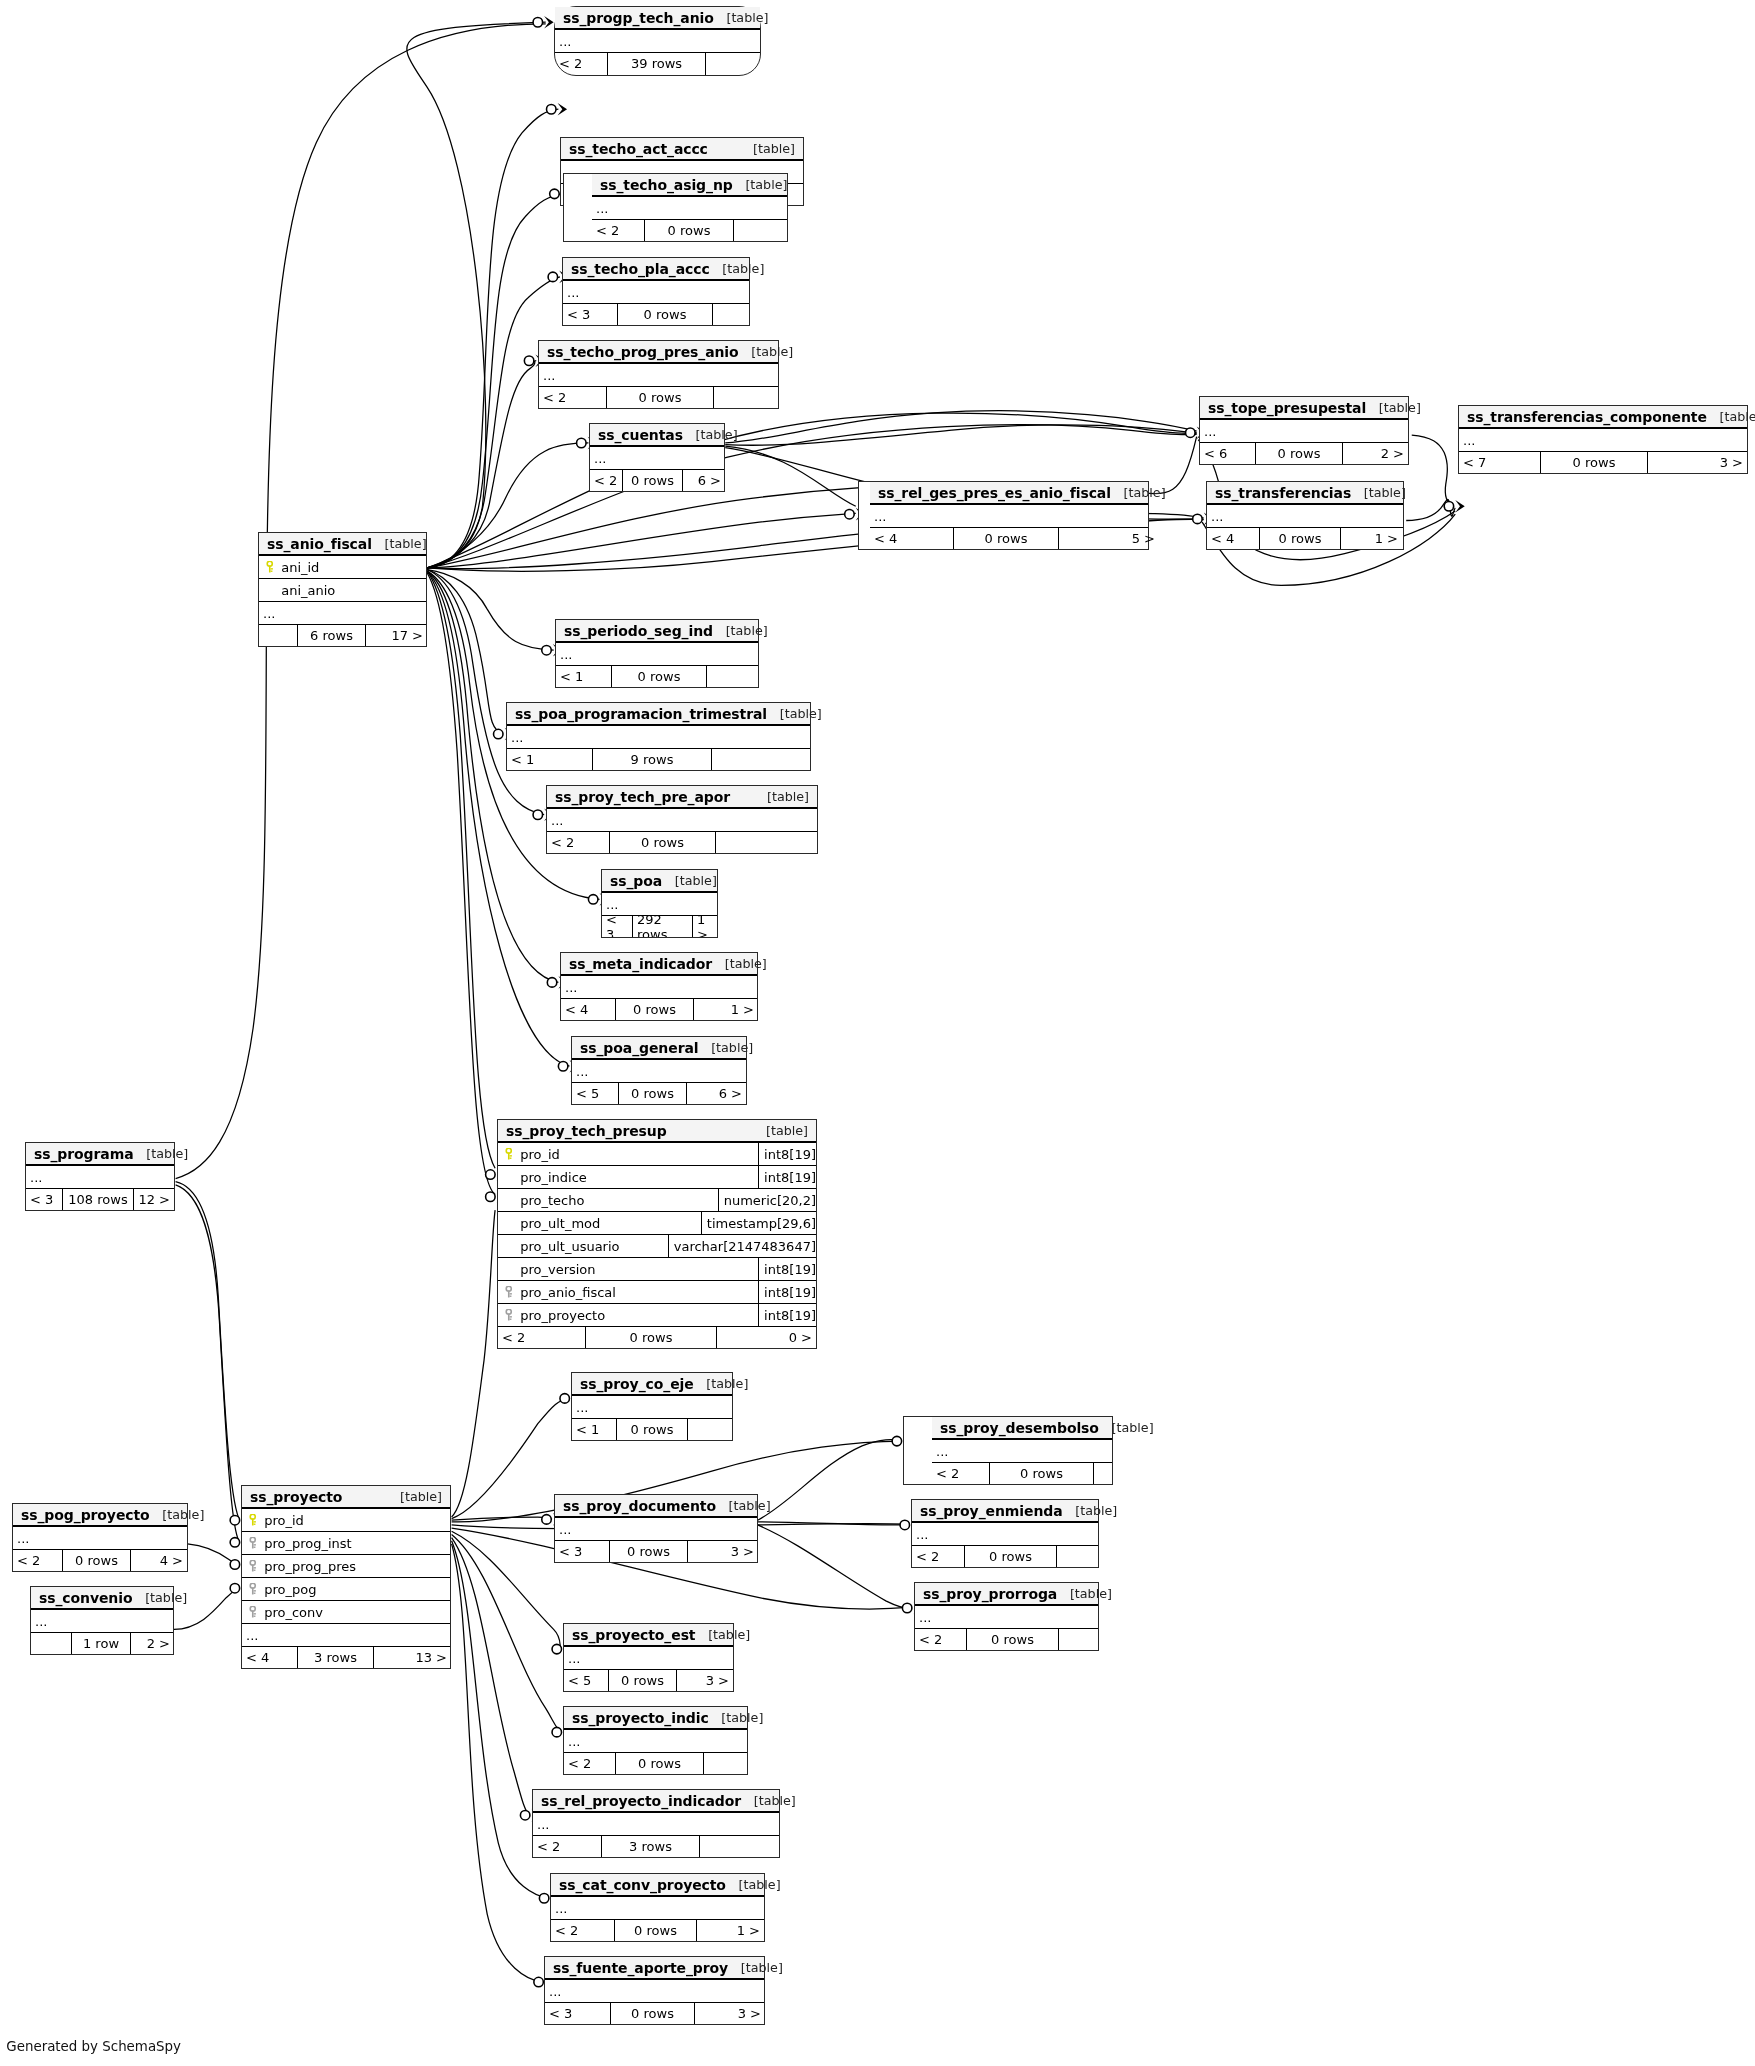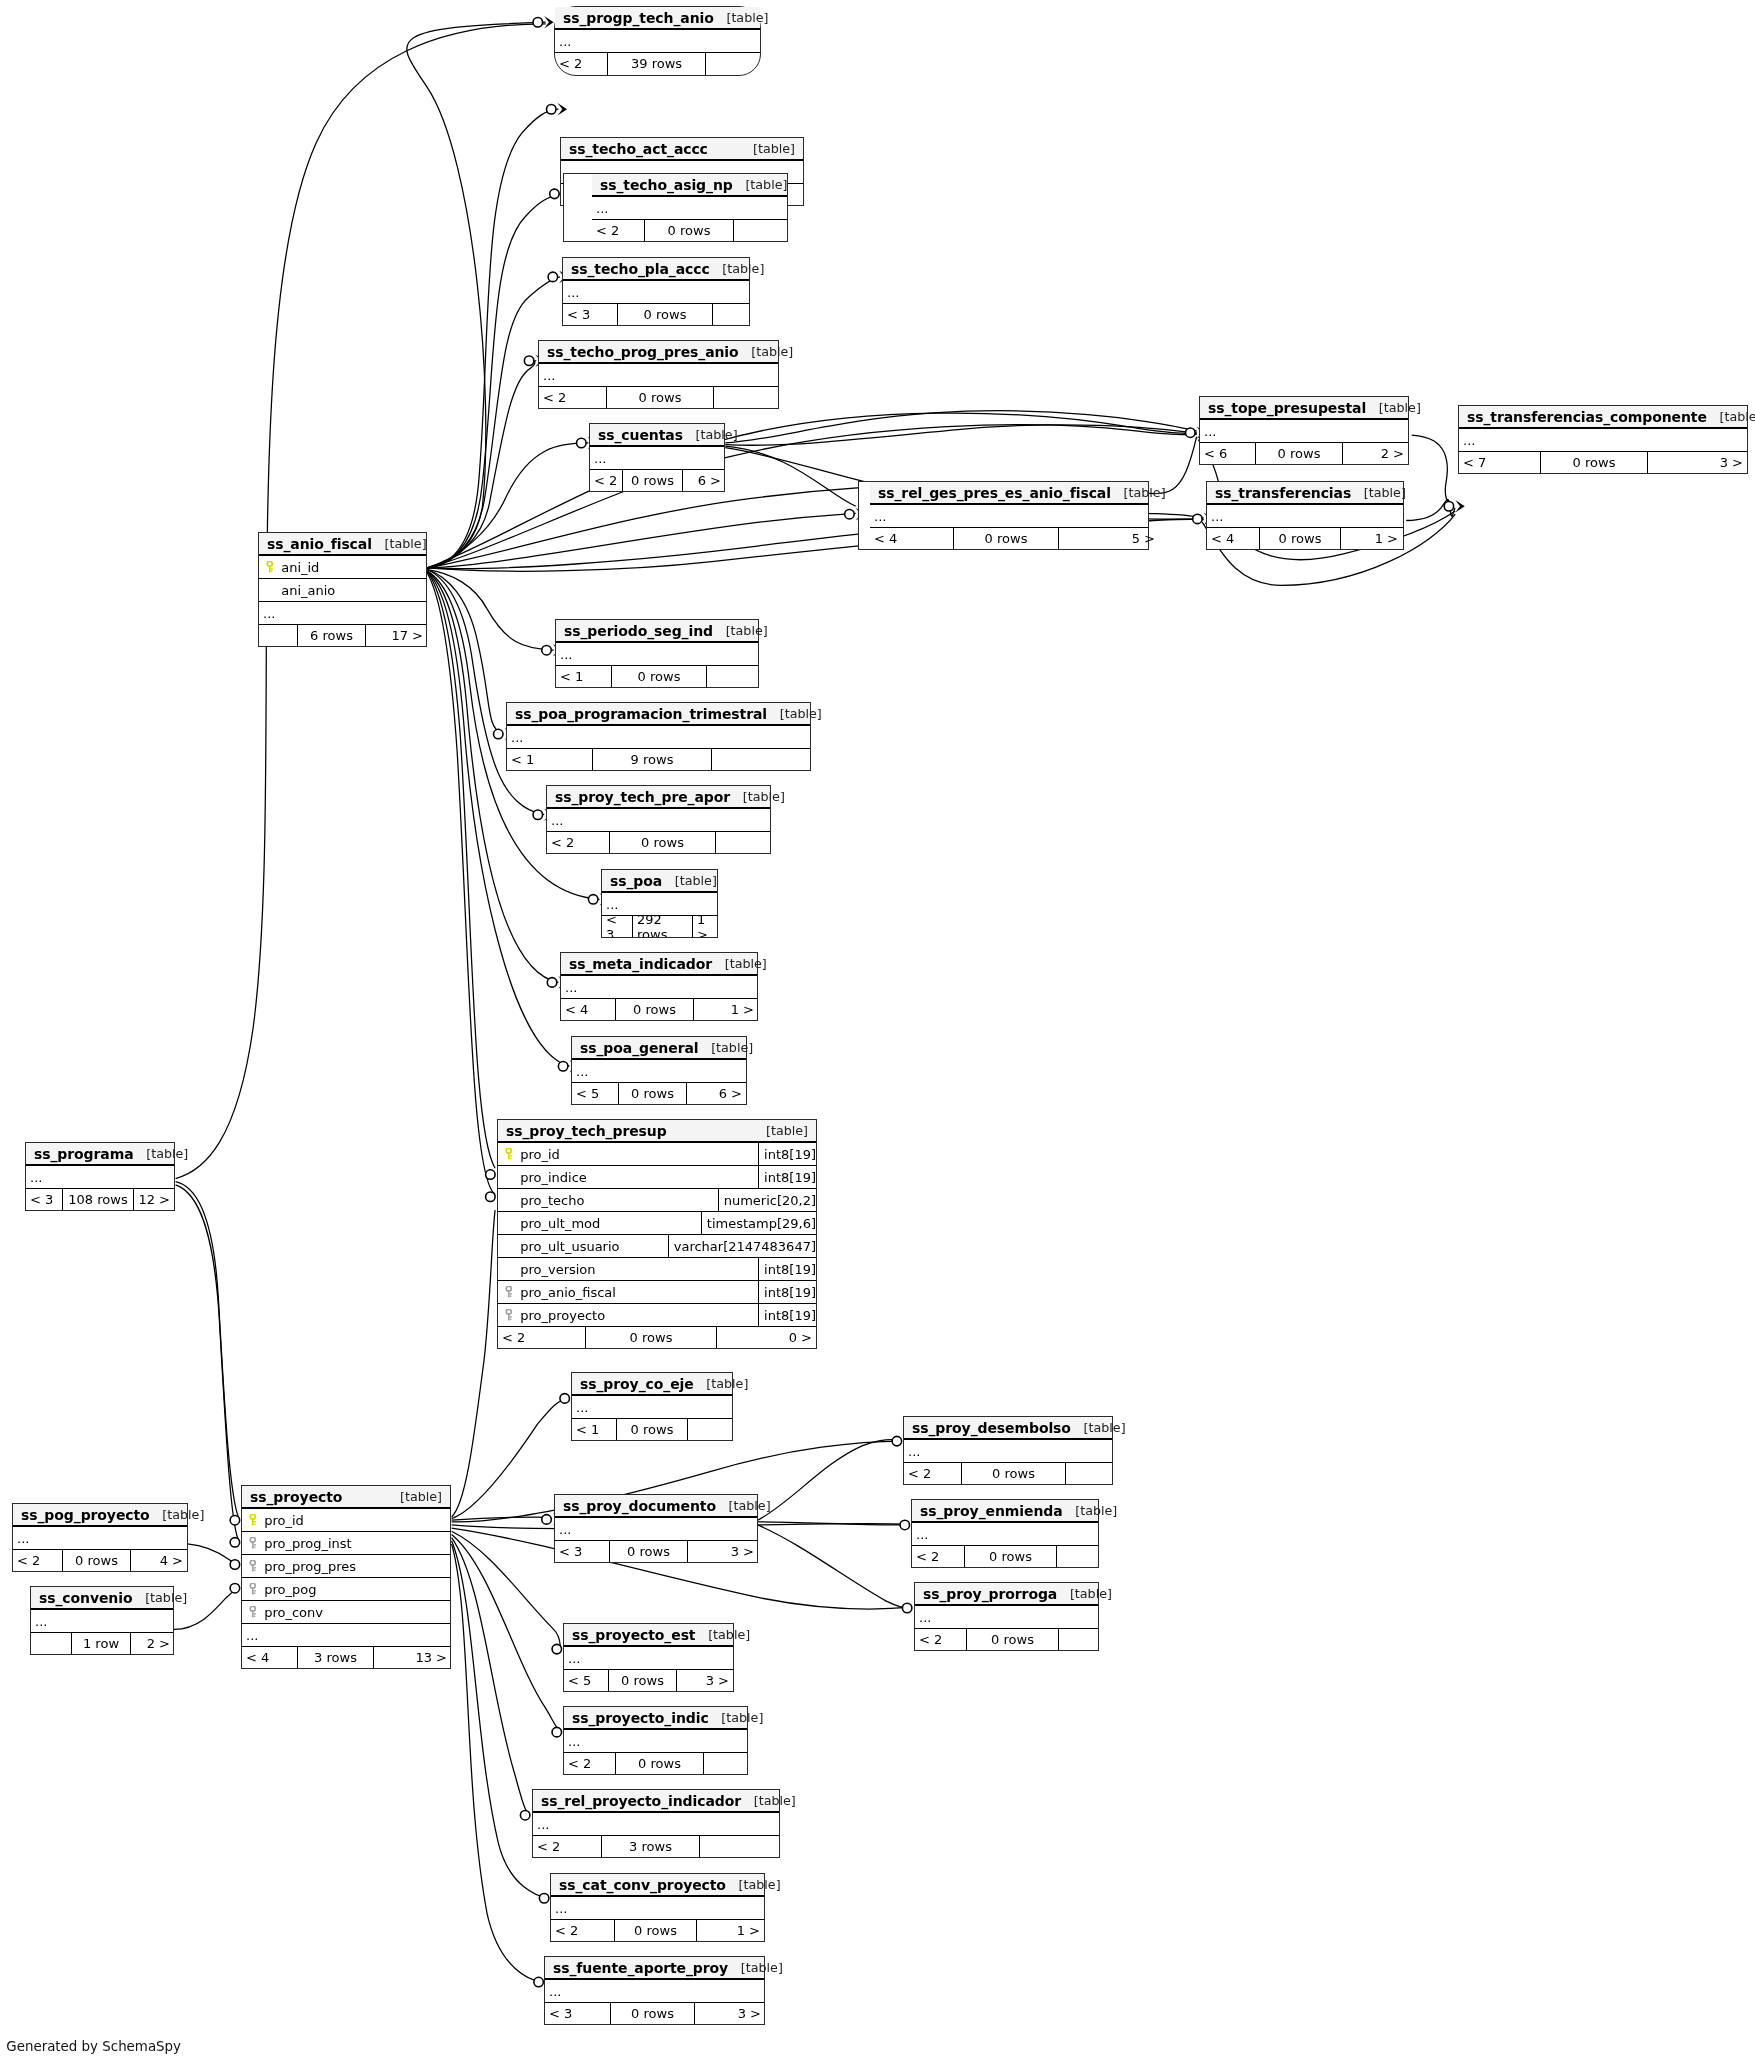--- a/index.html
+++ b/index.html
@@ -389,21 +389,21 @@
           <span class="nm">ss_poa_programacion_trimestral</span>
           <span class="tg">[table]</span>
         </div>
         <div class="col ellipsis">...</div>
         <div class="foot">
           <div class="f left" style="flex: 0 0 85px;">&lt; 1</div>
           <div class="f center" style="flex: 0 0 119px;">9 rows</div>
           <div class="f right" style="flex: 0 0 99px;"></div>
         </div>
       </div>
-      <div class="tbl" style="left: 546px; top: 785px; width: 225px;">
+      <div class="tbl" style="left: 546px; top: 785px; width: 272px;">
         <div class="hdr">
           <span class="nm">ss_proy_tech_pre_apor</span>
           <span class="tg">[table]</span>
         </div>
         <div class="col ellipsis">...</div>
         <div class="foot">
           <div class="f left" style="flex: 0 0 62px;">&lt; 2</div>
           <div class="f center" style="flex: 0 0 106px;">0 rows</div>
           <div class="f right" style="flex: 0 0 55px;"></div>
         </div>
@@ -533,21 +533,21 @@
           <span class="nm">ss_proy_co_eje</span>
           <span class="tg">[table]</span>
         </div>
         <div class="col ellipsis">...</div>
         <div class="foot">
           <div class="f left" style="flex: 0 0 44px;">&lt; 1</div>
           <div class="f center" style="flex: 0 0 71px;">0 rows</div>
           <div class="f right" style="flex: 0 0 45px;"></div>
         </div>
       </div>
-      <div class="tbl" style="left: 903px; top: 1416px; width: 210px;">
+      <div class="tbl" style="left: 903px; top: 1416px; width: 210px; padding-left: 28px;">
         <div class="hdr">
           <span class="nm">ss_proy_desembolso</span>
           <span class="tg">[table]</span>
         </div>
         <div class="col ellipsis">...</div>
         <div class="foot">
           <div class="f left" style="flex: 0 0 57px;">&lt; 2</div>
           <div class="f center" style="flex: 0 0 104px;">0 rows</div>
           <div class="f right" style="flex: 0 0 47px;"></div>
         </div>

